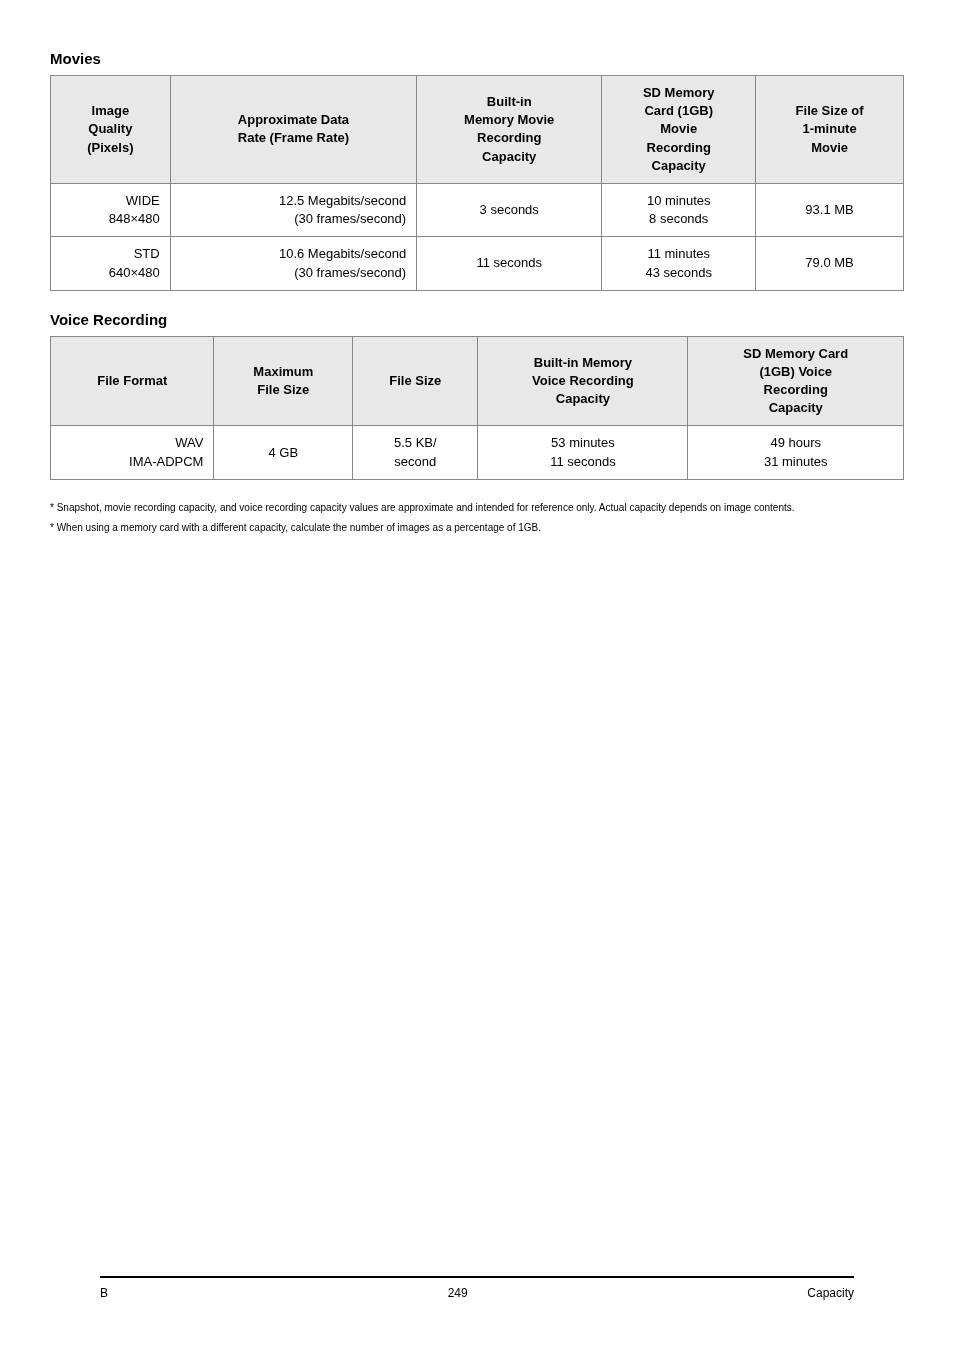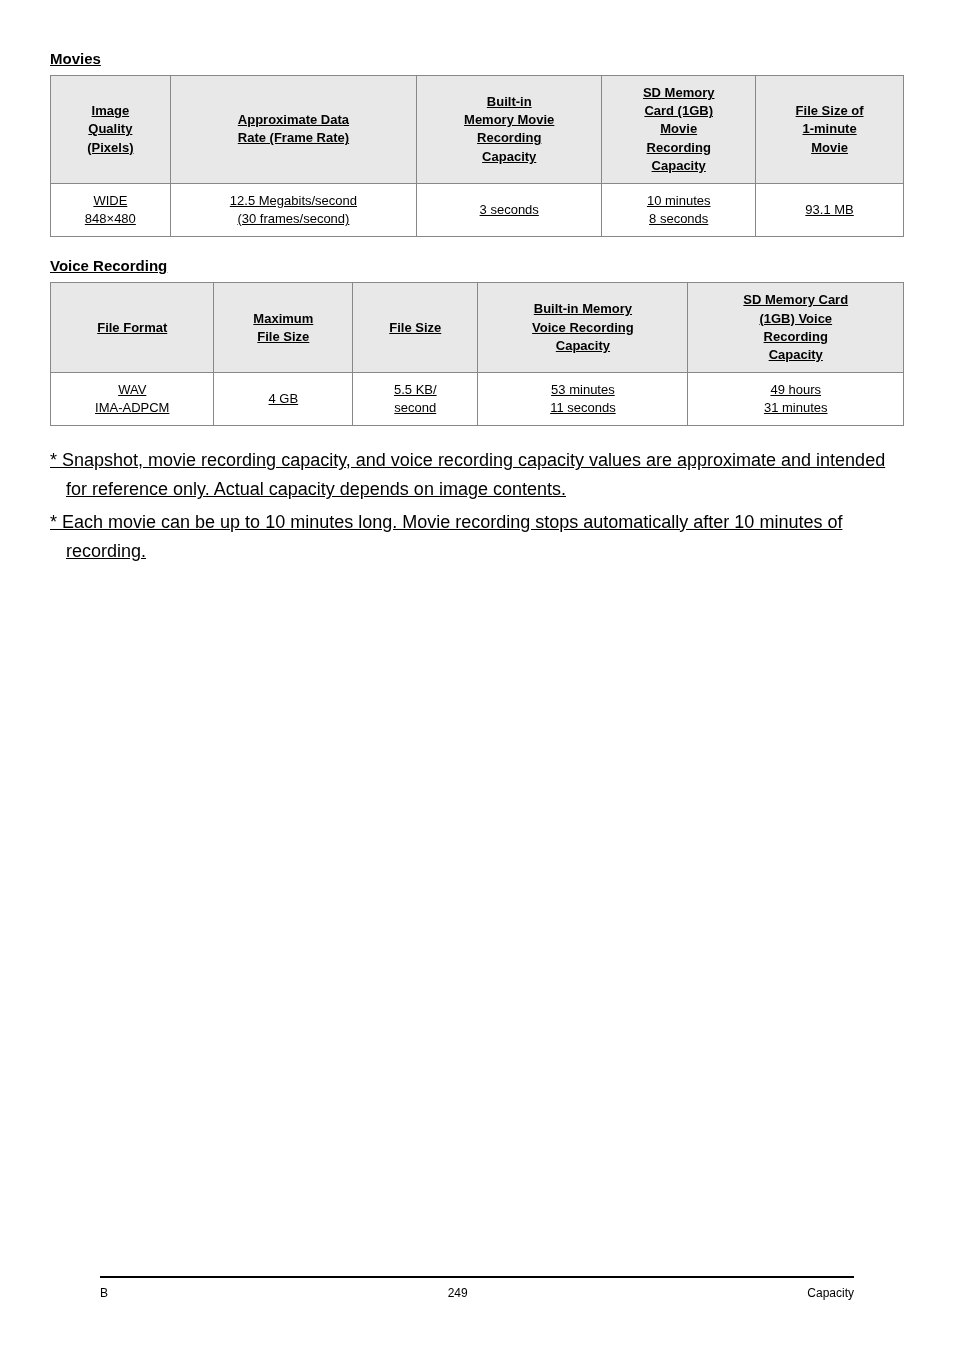--- a/index.html
+++ b/index.html
@@ -28,24 +28,24 @@
       padding: 8px 10px;
       text-align: center;
       vertical-align: middle;
       line-height: 1.4;
     }
     th {
       background-color: #e8e8e8;
       font-weight: bold;
     }
     td.left-align {
-      text-align: center;
+      text-align: right;
     }
     .notes {
-      font-size: 18px;
+      font-size: 10px;
       line-height: 1.6;
       margin-bottom: 42px;
     }
     .notes p {
       padding-left: 16px;
       text-indent: -16px;
       margin-bottom: 4px;
     }
     .footer {
       border-top: 2px solid #000;
@@ -55,21 +55,20 @@
       justify-content: space-between;
       font-size: 12px;
       position: absolute;
       bottom: 30px;
       left: 50px;
       right: 50px;
     }
     .page-content {
       min-height: 1280px;
       position: relative;
-      text-decoration: underline;
     }
   </style>
 </head>
 <body>
 
 <div class="page-content">
 
   <div class="section-title">Movies</div>
 
   <table>
@@ -82,20 +81,27 @@
         <th>File Size of<br>1-minute<br>Movie</th>
       </tr>
     </thead>
     <tbody id="movies-tbody">
     <tr>
           <td class="left-align">WIDE<br>848×480</td>
           <td class="left-align">12.5 Megabits/second<br>(30 frames/second)</td>
           <td>3 seconds</td>
           <td>10 minutes<br>8 seconds</td>
           <td>93.1 MB</td>
+        </tr>
+        <tr>
+          <td class="left-align">STD<br>640×480</td>
+          <td class="left-align">10.6 Megabits/second<br>(30 frames/second)</td>
+          <td>11 seconds</td>
+          <td>11 minutes<br>43 seconds</td>
+          <td>79.0 MB</td>
         </tr>
       </tbody>
   </table>
 
   <div class="section-title">Voice Recording</div>
 
   <table>
     <thead>
       <tr>
         <th>File Format</th>
@@ -111,21 +117,21 @@
           <td>4 GB</td>
           <td>5.5 KB/<br>second</td>
           <td>53 minutes<br>11 seconds</td>
           <td>49 hours<br>31 minutes</td>
         </tr>
       </tbody>
   </table>
 
   <div class="notes" id="notes-container">
   <p>* Snapshot, movie recording capacity, and voice recording capacity values are approximate and intended for reference only. Actual capacity depends on image contents.</p>
-      <p>* Each movie can be up to 10 minutes long. Movie recording stops automatically after 10 minutes of recording.</p>
+      <p>* When using a memory card with a different capacity, calculate the number of images as a percentage of 1GB.</p>
     </div>
 
   <div class="footer">
     <span>B</span>
     <span>249</span>
     <span>Capacity</span>
   </div>
 </div>
 
 </body></html>

